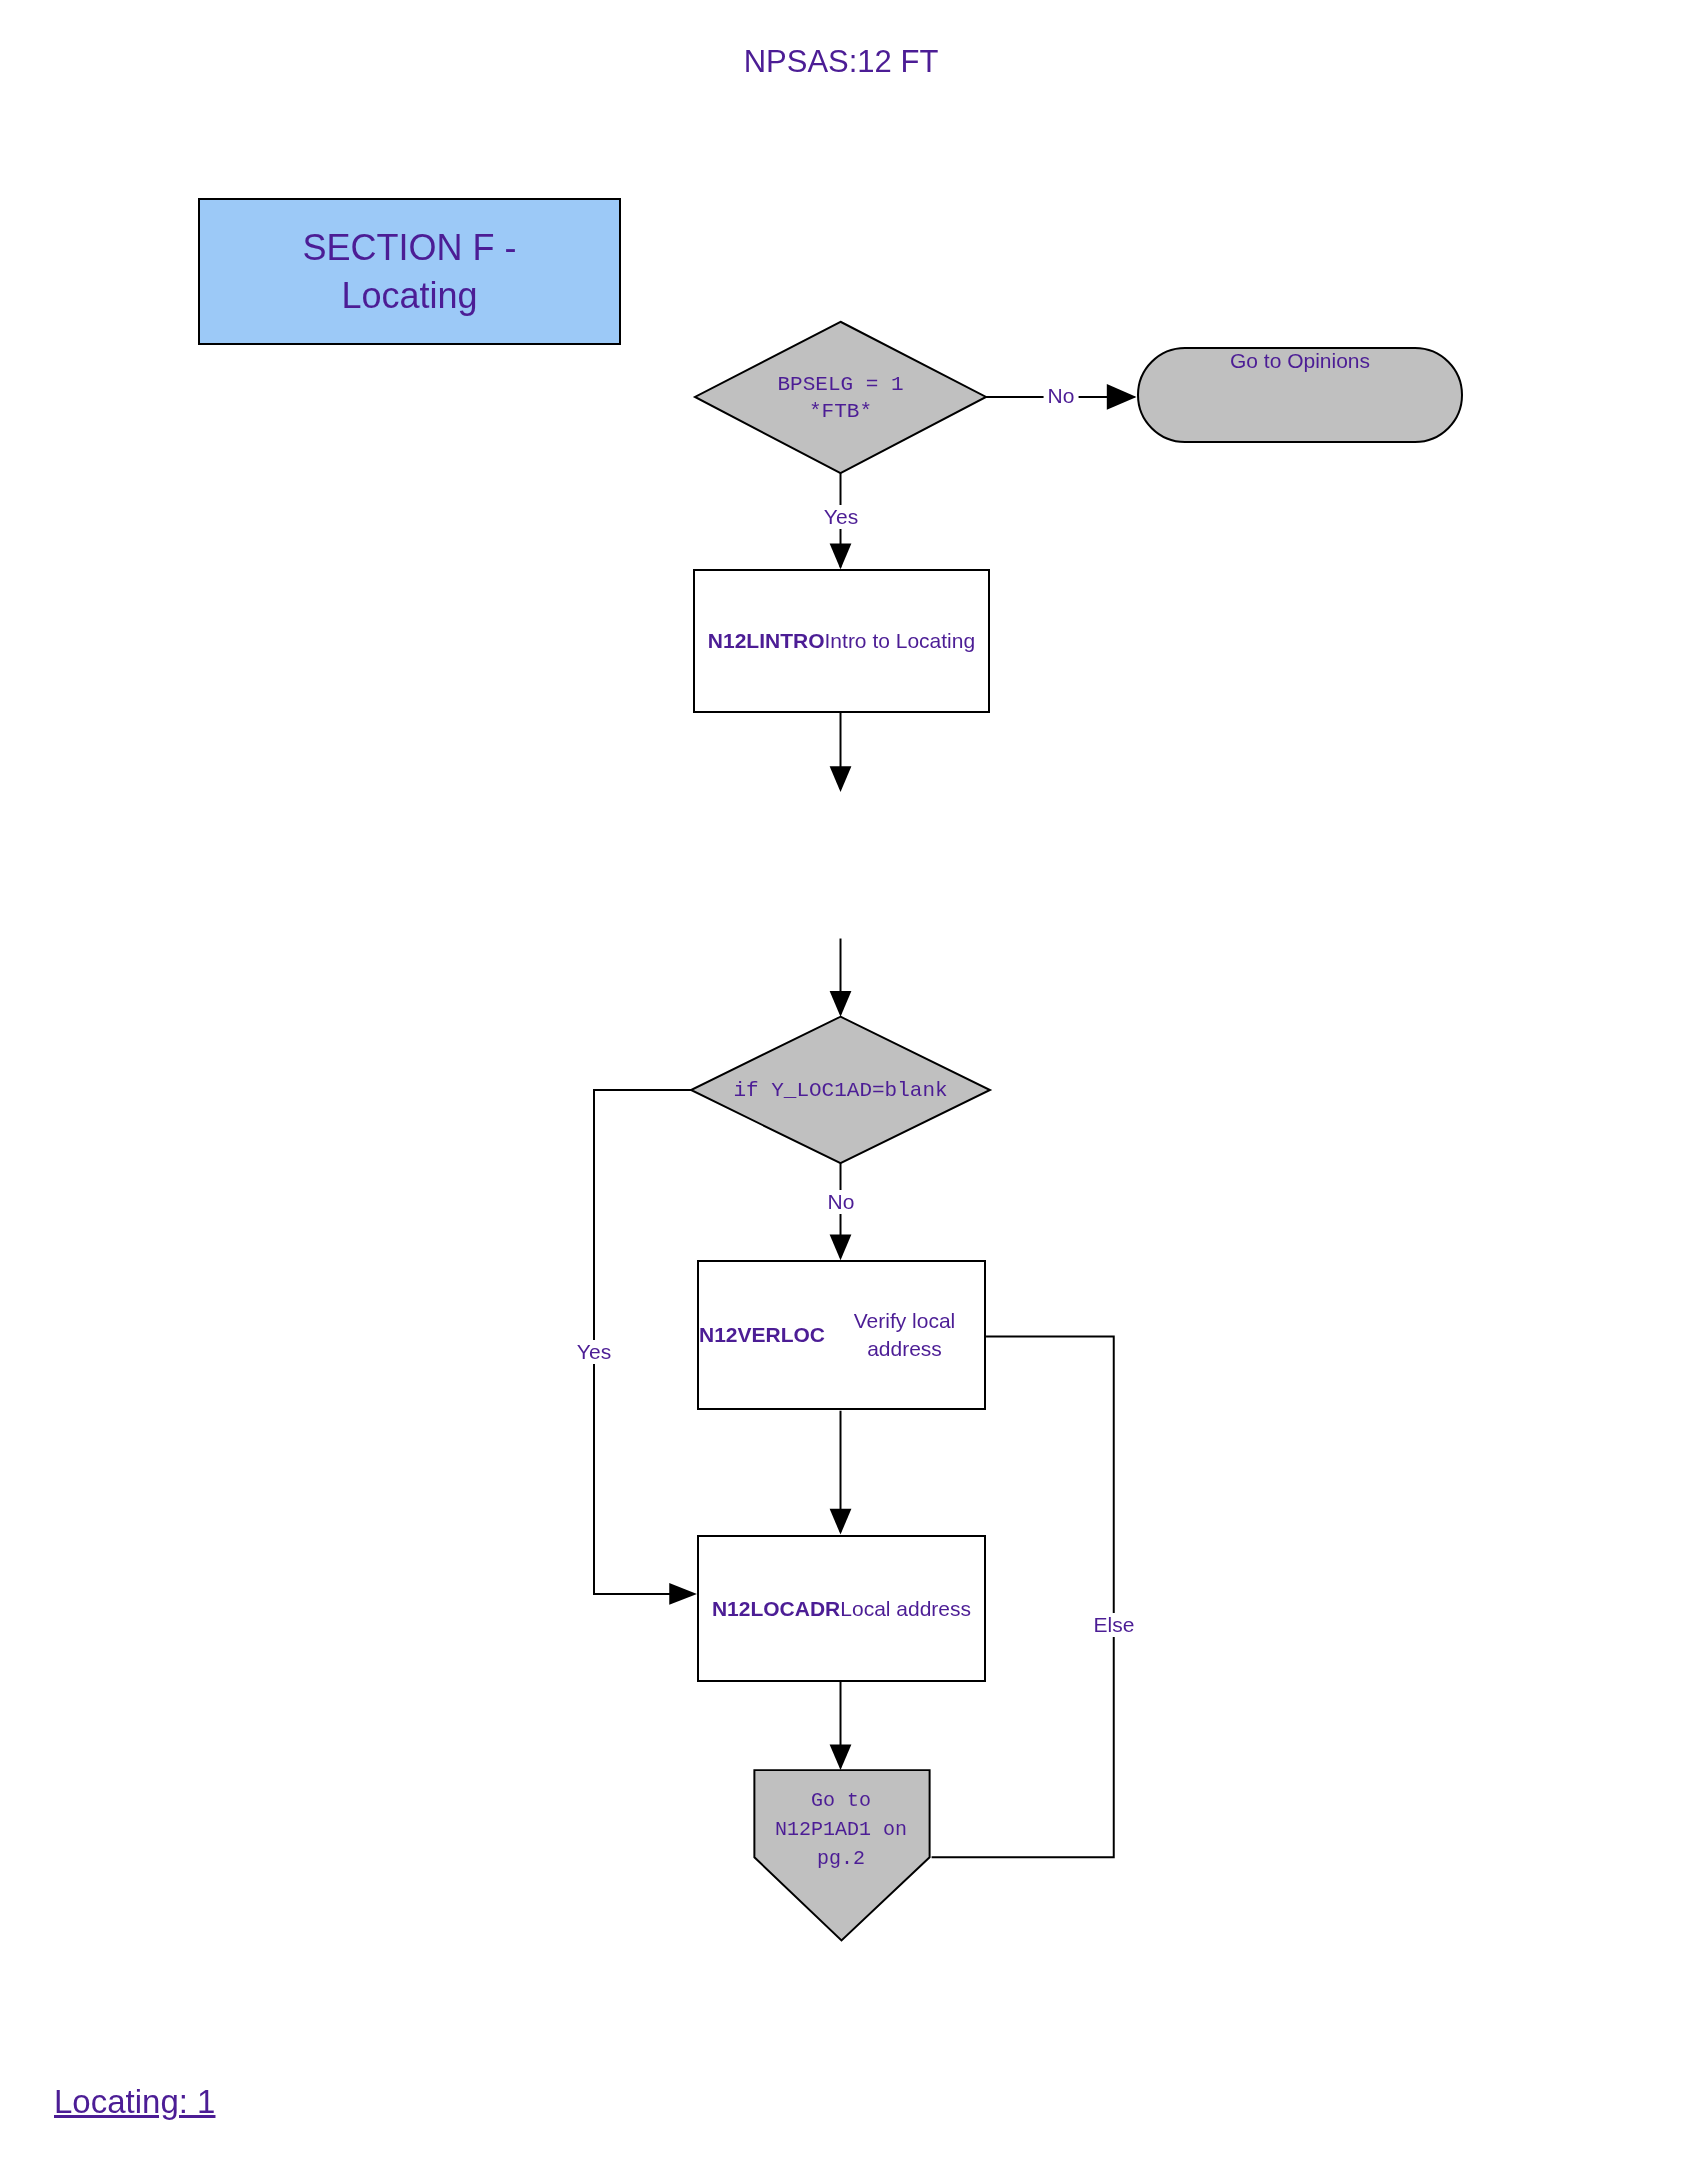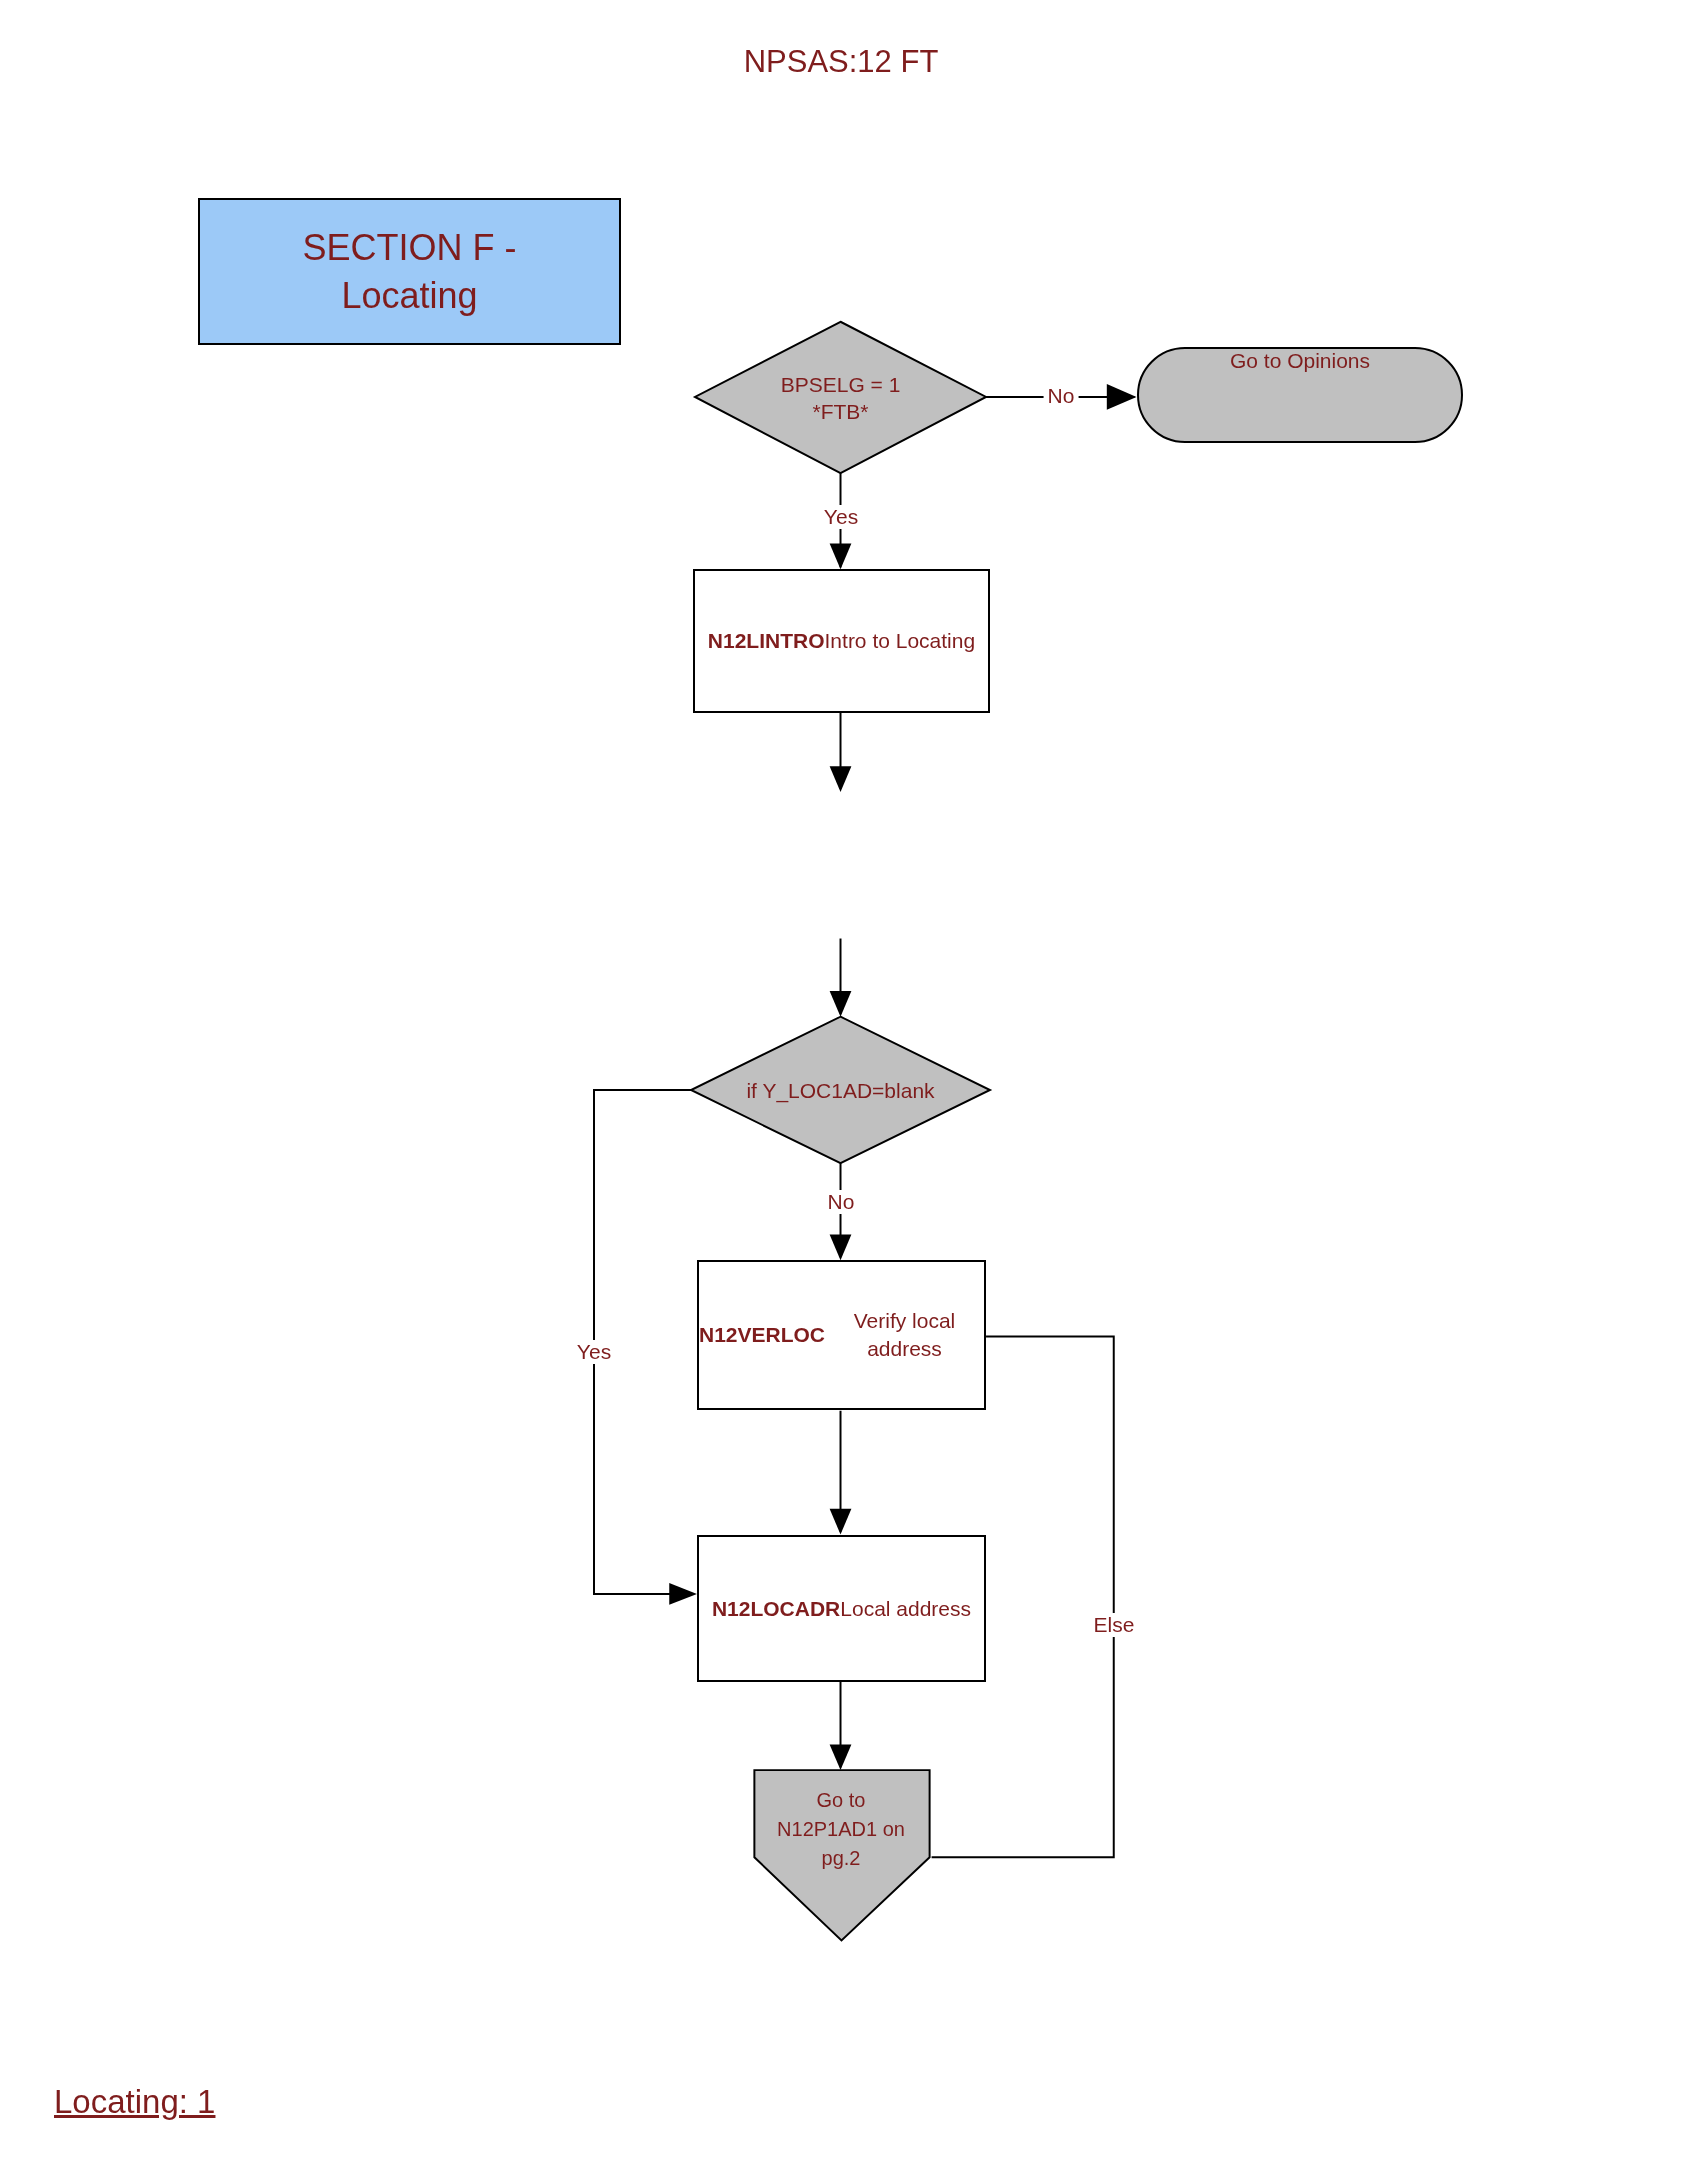--- a/index.html
+++ b/index.html
@@ -8,21 +8,21 @@
     --shape-fill:#C0C0C0;
     --process-fill:#FFFFFF;
     --line:#000000;
   }
   #canvas{
     position:relative;
     width:1683px;
     height:2178px;
     background:#ffffff;
     font-family:"Liberation Sans", sans-serif;
-    color:#7f1d1d;
+    color:#4c1d95;
     overflow:hidden;
   }
   #connector-layer{position:absolute;left:0;top:0;width:1683px;height:2178px;}
   .stroke{stroke:var(--line);stroke-width:2;fill:none;}
   .arrowhead{fill:var(--line);stroke:none;}
   .shape-gray{fill:var(--shape-fill);stroke:var(--line);stroke-width:2;}
   .page-title{
     position:absolute;left:544px;top:44px;width:594px;
     text-align:center;font-size:31px;z-index:2;
   }
@@ -40,21 +40,21 @@
   }
   .process-box .node-name{font-weight:bold;}
   .terminator{
     position:absolute;left:1137px;top:347px;width:326px;height:96px;
     background:var(--shape-fill);border:2px solid var(--line);border-radius:49px;
     display:flex;justify-content:center;
     font-size:21px;z-index:2;box-sizing:border-box;
   }
   .shape-text{
     position:absolute;display:flex;flex-direction:column;align-items:center;justify-content:center;
-    text-align:center;font-size:21px;line-height:27px;z-index:2;
+    text-align:center;font-size:21px;line-height:27px;z-index:2;font-family:Liberation Mono, monospace;
   }
   .edge-label{
     position:absolute;transform:translate(-50%,-50%);
     background:#ffffff;padding:0 4px;font-size:21px;z-index:3;white-space:nowrap;
   }
   .cond-label{
     position:absolute;left:643px;top:1438px;width:396px;
     background:#ffffff;text-align:center;font-size:21px;line-height:32px;z-index:3;
   }
   .footer-label{

